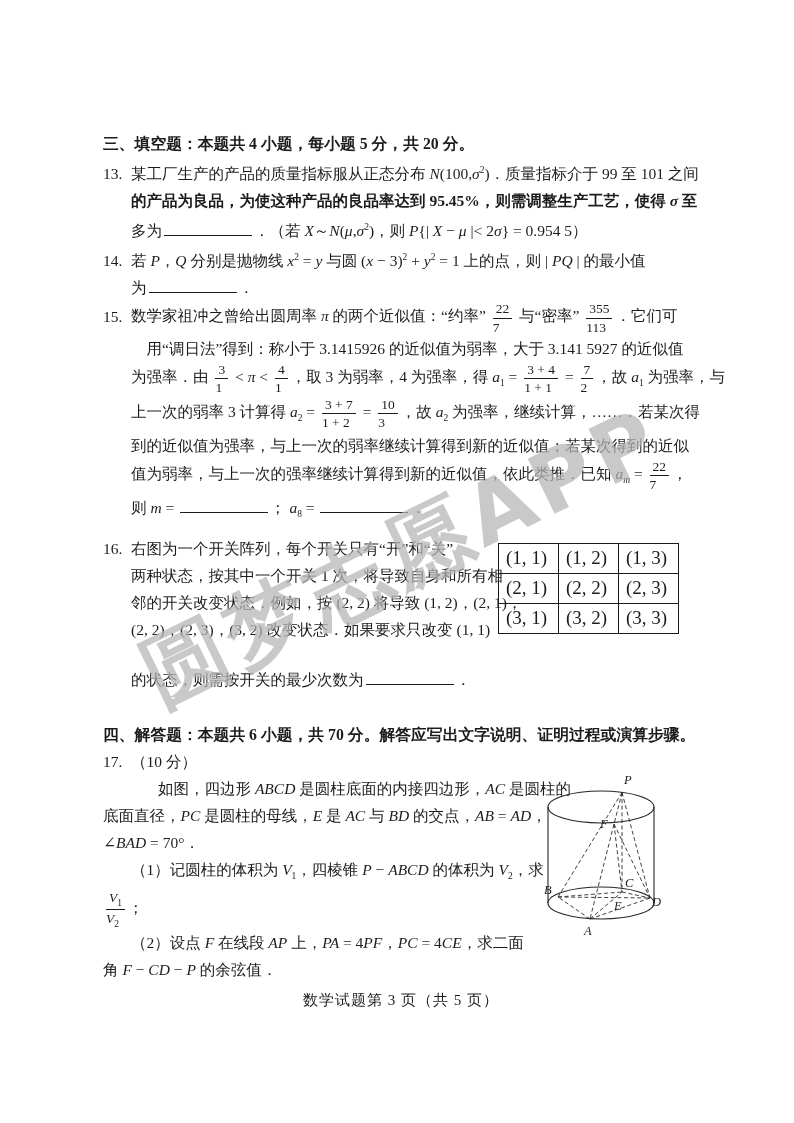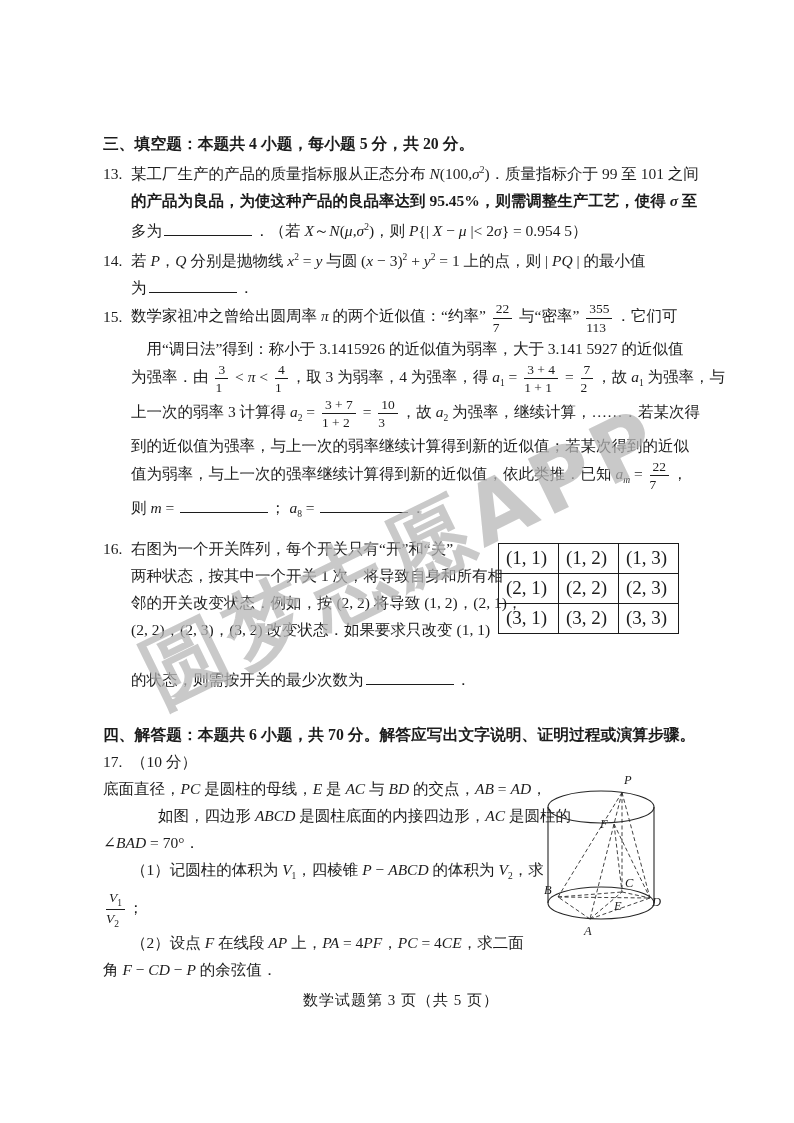--- a/index.html
+++ b/index.html
@@ -122,22 +122,22 @@
               <td>(3, 3)</td>
             </tr>
           </tbody>
       </table>
     </div>
 
     <div class="line hline h4"><span>四、解答题：本题共 6 小题，共 70 分。解答应写出文字说明、证明过程或演算步骤。</span></div>
 
     <div class="q17text">
         <div class="line"><span class="qnum">17.</span><span>（10 分）</span></div>
+        <div class="line" style="padding-left: 55px;"><span>如图，四边形 </span><span class="mi">ABCD</span><span> 是圆柱底面的内接四边形，</span><span class="mi">AC</span><span> 是圆柱的</span></div>
         <div class="line"><span>底面直径，</span><span class="mi">PC</span><span> 是圆柱的母线，</span><span class="mi">E</span><span> 是 </span><span class="mi">AC</span><span> 与 </span><span class="mi">BD</span><span> 的交点，</span><span class="mi">AB</span><span> = </span><span class="mi">AD</span><span>，</span></div>
-        <div class="line" style="padding-left: 55px;"><span>如图，四边形 </span><span class="mi">ABCD</span><span> 是圆柱底面的内接四边形，</span><span class="mi">AC</span><span> 是圆柱的</span></div>
         <div class="line"><span>∠</span><span class="mi">BAD</span><span> = 70°．</span></div>
         <div class="line" style="padding-left: 28px;"><span>（1）记圆柱的体积为 </span><span class="mi">V<sub class="ms">1</sub></span><span>，四棱锥 </span><span class="mi">P</span><span> − </span><span class="mi">ABCD</span><span> 的体积为 </span><span class="mi">V<sub class="ms">2</sub></span><span>，求</span></div>
         <div class="line"><span class="frac">
             <span class="fnum"><span class="mi">V<sub class="ms">1</sub></span></span>
             <span class="fden"><span class="mi">V<sub class="ms">2</sub></span></span>
           </span><span>；</span></div>
         <div class="line" style="padding-left: 28px;"><span>（2）设点 </span><span class="mi">F</span><span> 在线段 </span><span class="mi">AP</span><span> 上，</span><span class="mi">PA</span><span> = 4</span><span class="mi">PF</span><span>，</span><span class="mi">PC</span><span> = 4</span><span class="mi">CE</span><span>，求二面</span></div>
         <div class="line"><span>角 </span><span class="mi">F</span><span> − </span><span class="mi">CD</span><span> − </span><span class="mi">P</span><span> 的余弦值．</span></div>
       </div>
 

